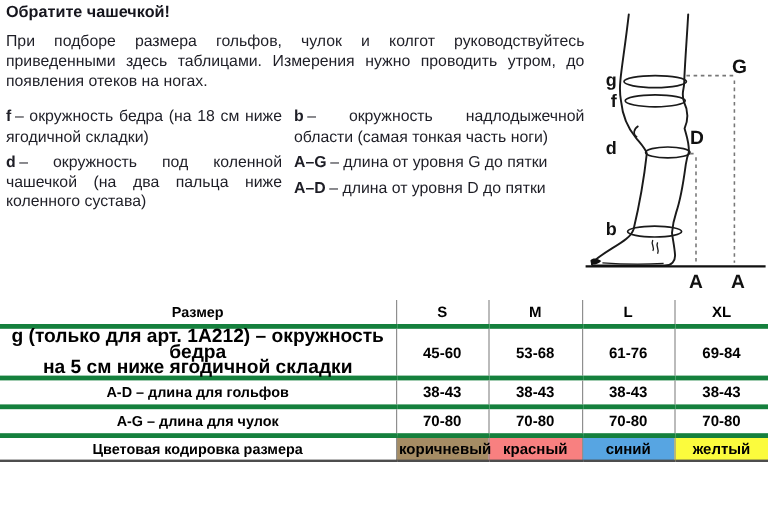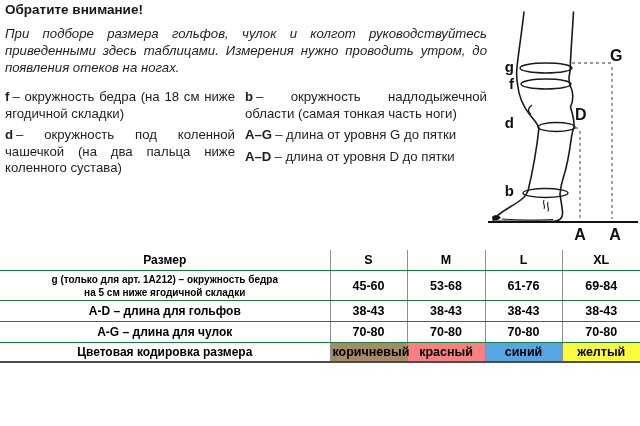--- a/index.html
+++ b/index.html
@@ -1,44 +1,44 @@
 <!DOCTYPE html>
 <html lang="ru"><head>
 <meta charset="utf-8">
 <style>
   html,body{margin:0;padding:0;background:#fff;}
   body{width:640px;height:426px;font-family:"Liberation Sans",sans-serif;color:#1e1e26;overflow:hidden;}
   .top{position:relative;width:640px;height:250px;}
   .textcol{position:absolute;left:5px;top:2px;width:482px;}
   h1.notice{font-size:13.5px;margin:0 0 8px 0;font-weight:bold;color:#15151d;}
-  p.intro{font-size:13.2px;line-height:17px;margin:0;text-align:justify;font-style:italic;}
+  p.intro{font-size:13.2px;line-height:17px;margin:0;text-align:justify;}
   .defs{display:flex;margin-top:13px;gap:10px;}
   .defcol{font-size:13.2px;line-height:16.5px;}
   .defcol.left{width:230px;}
   .defcol.right{width:242px;}
   .defitem{margin:0 0 5px 0;text-align:justify;}
   .defitem b{font-weight:bold;margin-right:3px;}
   .diagram{position:absolute;right:0;top:0;width:160px;height:250px;}
   svg text{font-family:"Liberation Sans",sans-serif;font-weight:bold;fill:#111;}
   table.sizes{border-collapse:collapse;width:640px;table-layout:fixed;font-weight:bold;color:#000;}
   table.sizes td{padding:0 2px;text-align:center;vertical-align:middle;border-left:1px solid #8f8f8f;
-    border-bottom:1px solid #15803d;font-size:12.5px;}
+    border-bottom:4px solid #15803d;font-size:12.5px;}
   table.sizes td.lbl{border-left:none;font-size:12px;}
   tr.hdr td{height:20px;}
   tr.r td{height:20px;}
   tr.r2 td{height:29px;}
   tr.colors td{height:18px;border-bottom:2px solid #4d4d4d;}
-  .l2{line-height:13px;font-size:10px;}
+  .l2{line-height:13px;font-size:16px;}
 </style>
 </head>
 <body>
 
 <div class="top">
   <div class="textcol">
-    <h1 class="notice">Обратите внимание!</h1>
+    <h1 class="notice">Обратите чашечкой!</h1>
     <p class="intro">При подборе размера гольфов, чулок и колгот руководствуйтесь приведенными здесь таблицами. Измерения нужно проводить утром, до появления отеков на ногах.</p>
     <div class="defs">
       <div class="defcol left">
         <p class="defitem"><b>f</b><span>– окружность бедра (на 18 см ниже ягодичной складки)</span></p>
         <p class="defitem"><b>d</b><span>– окружность под коленной чашечкой (на два пальца ниже коленного сустава)</span></p>
       </div>
       <div class="defcol right">
         <p class="defitem"><b>b</b><span>– окружность надлодыжечной области (самая тонкая часть ноги)</span></p>
         <p class="defitem"><b>A–G</b><span>– длина от уровня G до пятки</span></p>
         <p class="defitem"><b>A–D</b><span>– длина от уровня D до пятки</span></p>

